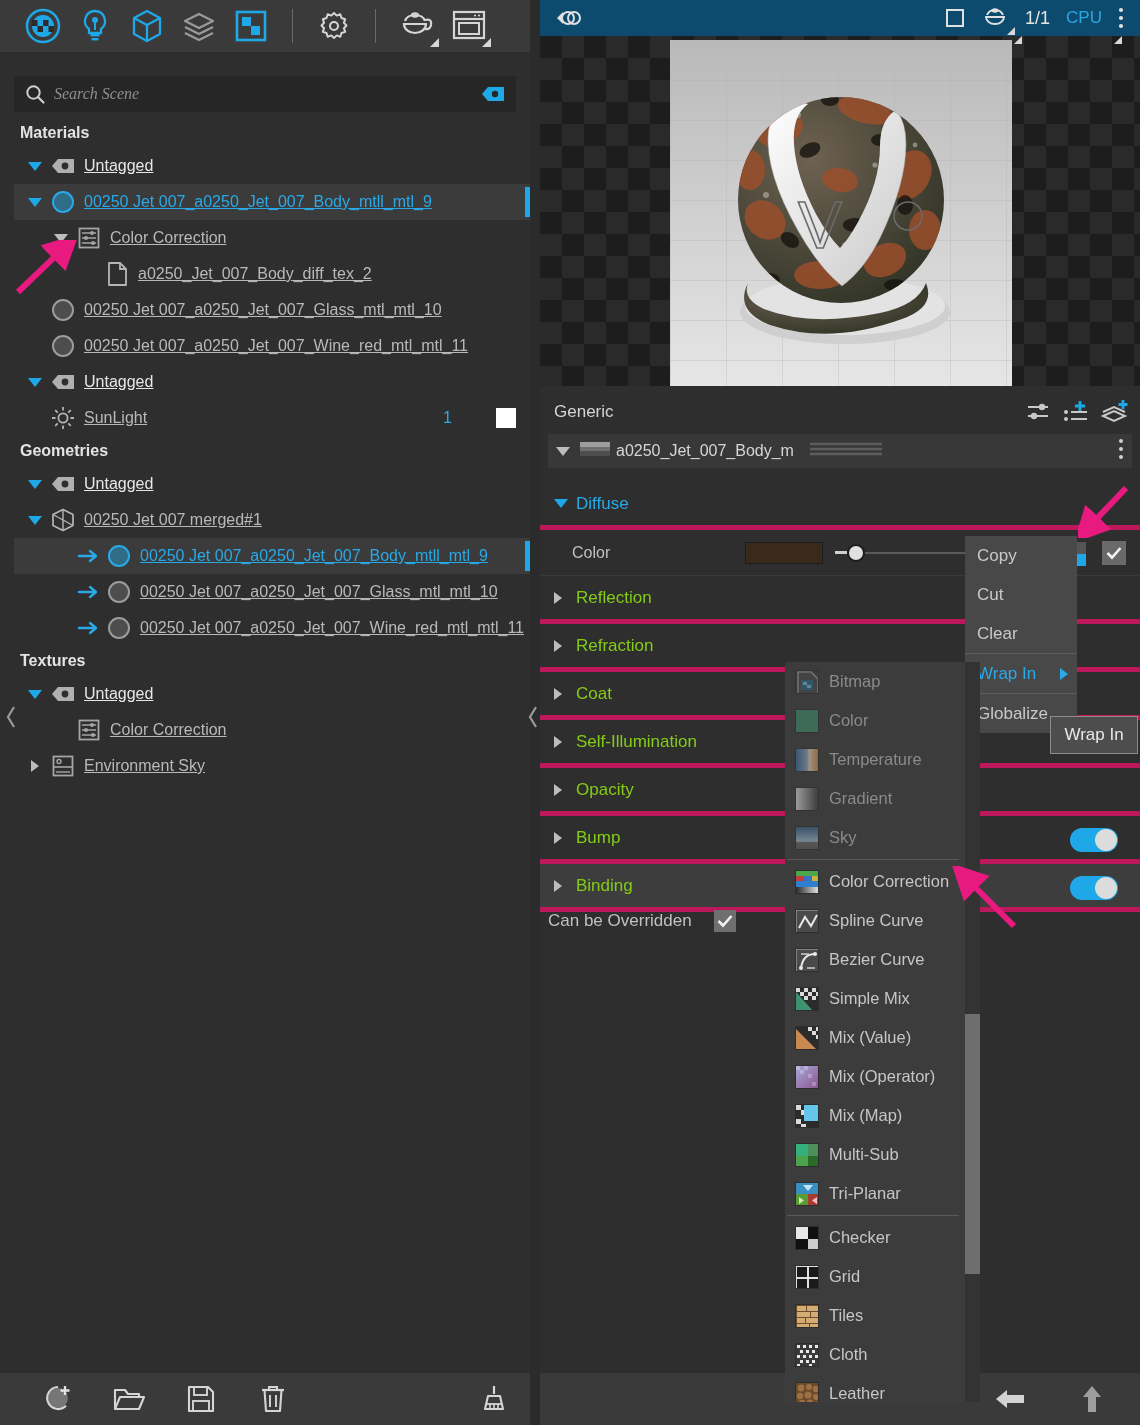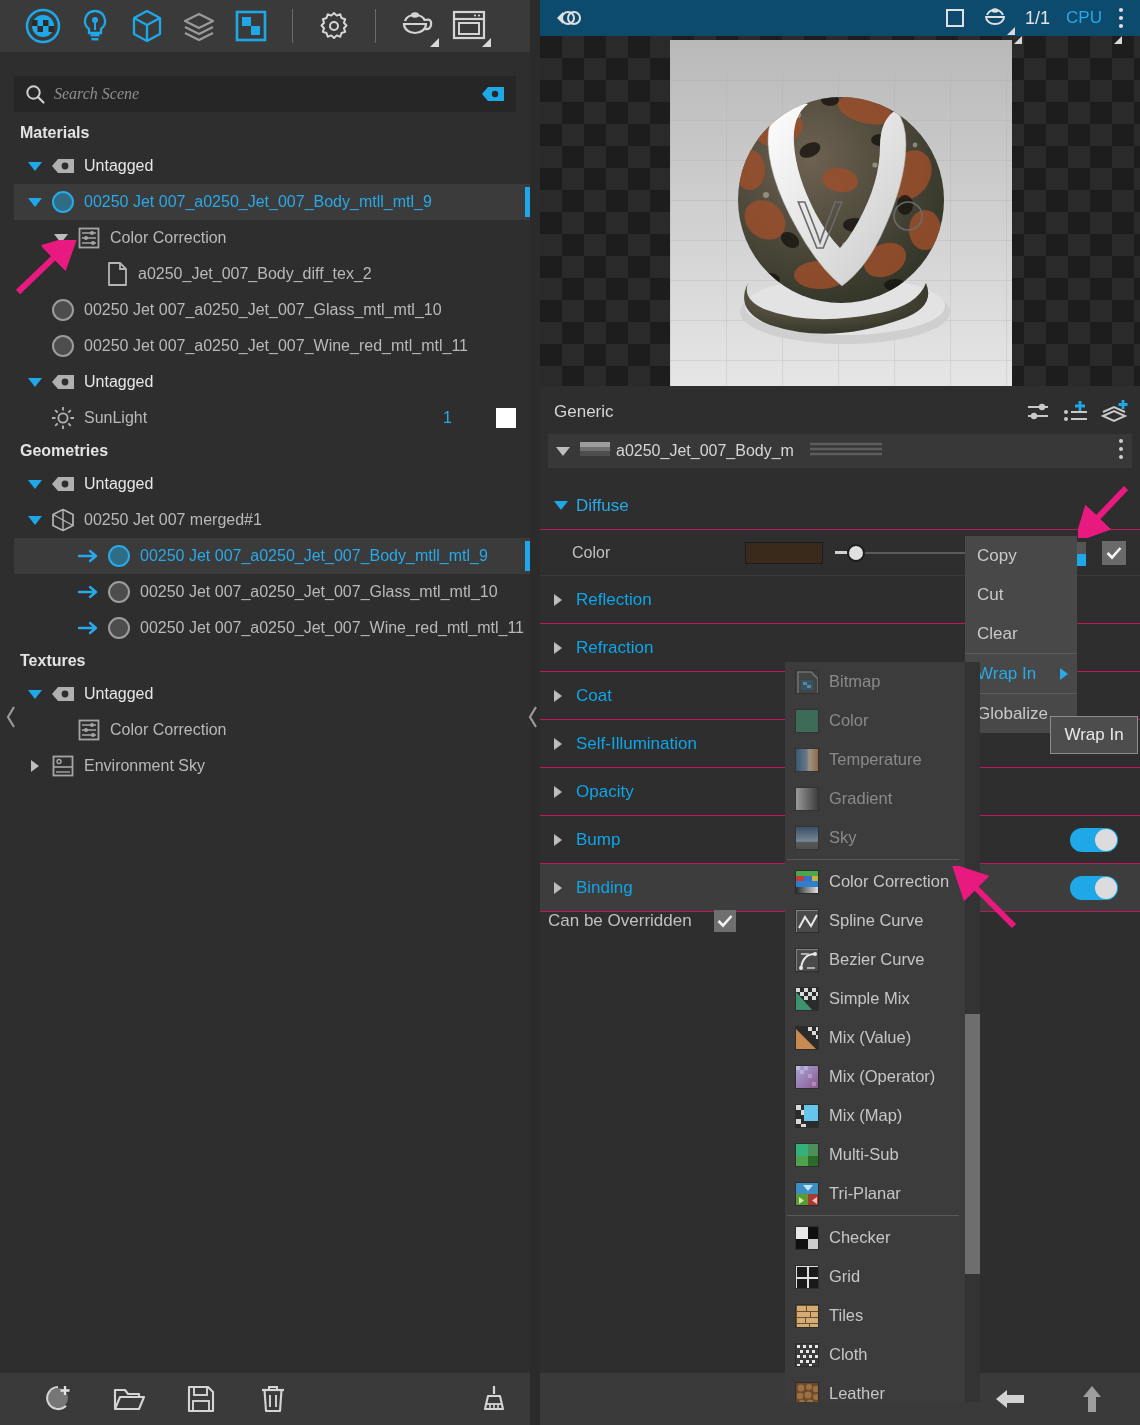--- a/index.html
+++ b/index.html
@@ -65,21 +65,21 @@
     background: #1fa8e8;
   }
   .row .twisty {
     width: 26px; height: 36px; flex: none; display: flex; align-items: center; justify-content: center;
     cursor: pointer;
   }
   .tri-down { width:0;height:0;border-left:7px solid transparent;border-right:7px solid transparent;border-top:9px solid #1fa8e8; }
   .tri-down.grey { border-top-color: #bdbdbd; }
   .tri-right { width:0;height:0;border-top:6px solid transparent;border-bottom:6px solid transparent;border-left:8px solid #bdbdbd; }
   .row .ic { width: 30px; height: 36px; flex: none; display: flex; align-items: center; justify-content: center; }
-  .row .lbl { padding-left: 6px; }
+  .row .lbl { padding-left: 6px; text-decoration: underline; }
   .row .lbl.blue { color: #29a9e8; }
   .row .lbl.white { color: #e6e6e6; }
   .row .count { position: absolute; right: 78px; color: #29a9e8; font-size: 16px; }
   .row .swatch { position: absolute; right: 14px; width: 20px; height: 20px; background: #fff; }
 
   
   .edge-chev {
     position: absolute; top: 700px; width: 18px; height: 34px;
     display: flex; align-items: center; justify-content: center; cursor: pointer;
   }
@@ -135,25 +135,25 @@
     background: #383838; display: flex; align-items: center; padding: 0 8px;
   }
   #mat-row .mname { color: #d6d6d6; font-size: 16px; margin-left: 6px; }
   #mat-row .mbar { margin-left: 16px; }
   #mat-row .dots { margin-left: auto; cursor: pointer; }
 
   
   #sections { position: absolute; left: 0; top: 482px; width: 600px; }
   .sec {
     height: 48px; display: flex; align-items: center; padding-left: 14px;
-    border-bottom: 1px solid #be185d; position: relative;
+    border-bottom: 5px solid #be185d; position: relative;
   }
   .sec.hl { background: #3d3d3d; }
   .sec .arw { width: 22px; flex: none; display: flex; align-items: center; }
-  .sec .stitle { color: #0ea5e9; font-size: 17px; }
+  .sec .stitle { color: #84cc16; font-size: 17px; }
   .sec .stitle.blue { color: #29a9e8; }
 
   .prop-row {
     height: 46px; display: flex; align-items: center; padding-left: 32px;
     border-bottom: 1px solid #3a3a3a; position: relative;
   }
   .prop-row .plabel { color: #c0c0c0; font-size: 16px; }
   .color-swatch {
     position: absolute; left: 205px; width: 78px; height: 22px;
     border: 1px solid #1c1c1c; cursor: pointer;

